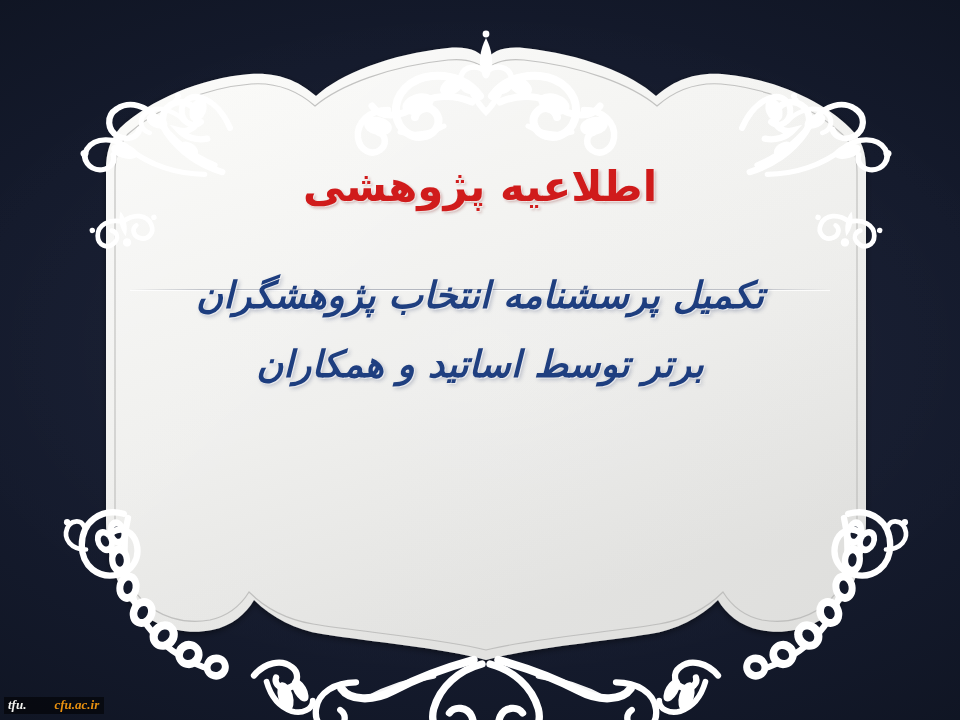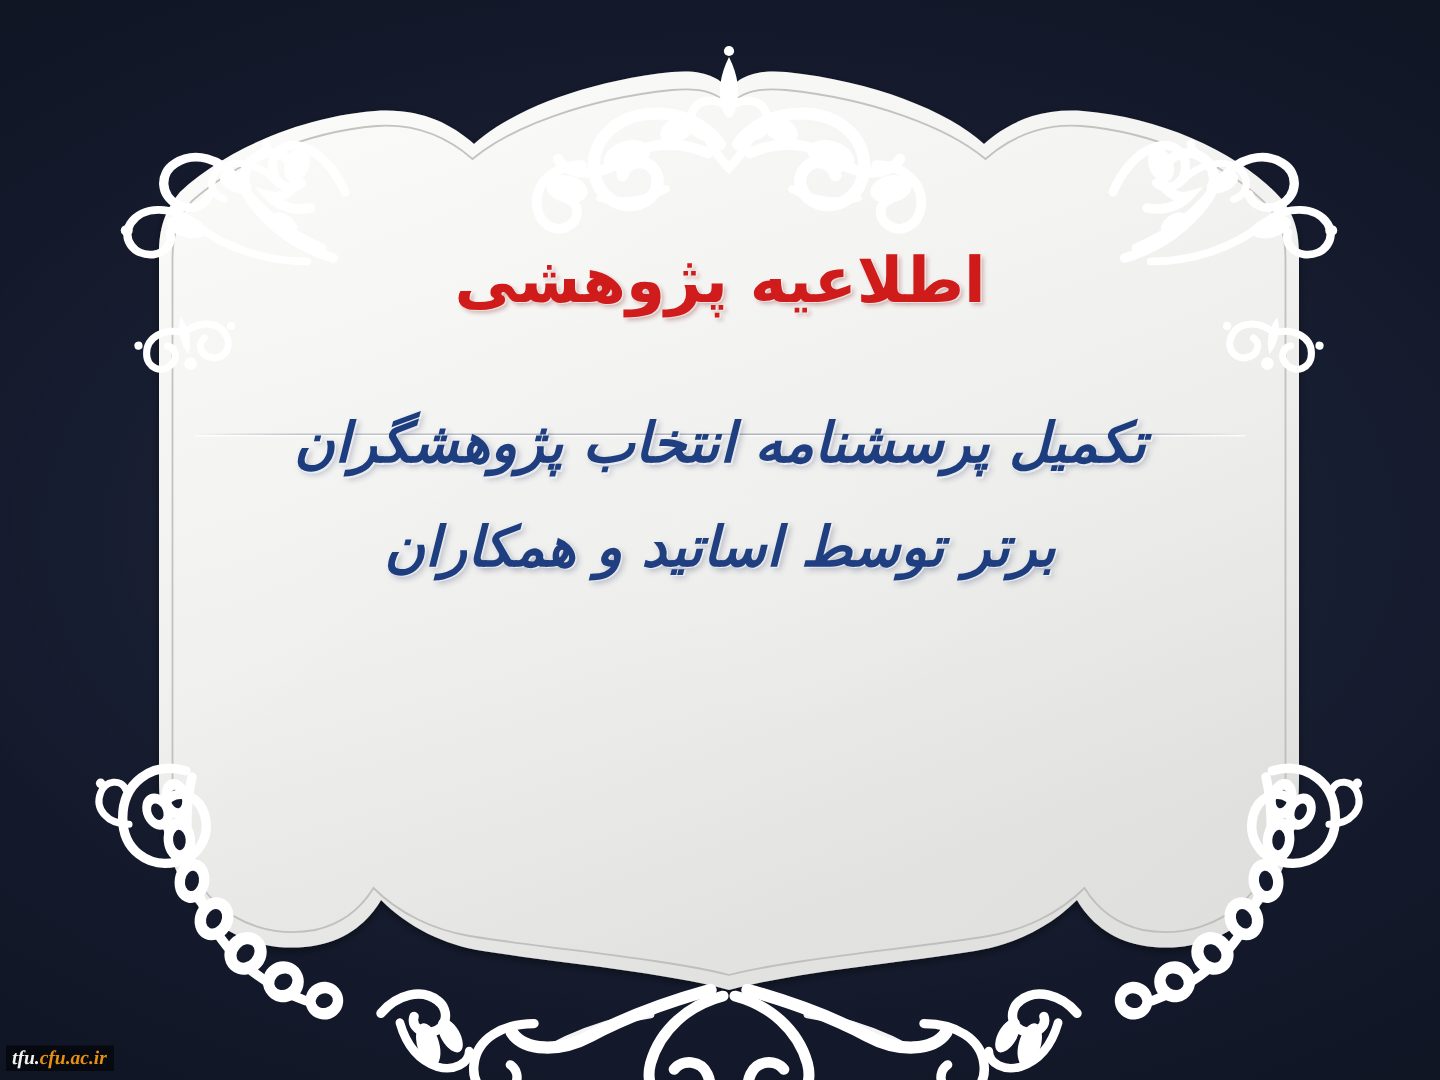--- a/index.html
+++ b/index.html
@@ -114,21 +114,21 @@
     background: rgba(0,0,0,0.55);
     padding: 1px 5px 2px 4px;
     font-family: "Liberation Serif", "DejaVu Serif", serif;
     font-size: 13px;
     font-style: italic;
     font-weight: 700;
     line-height: 1.1;
     white-space: nowrap;
   }
   .wm-a { color: #f2f2ef; }
-  .wm-b { color: #e8900f; }
+  .wm-b { color: #e8900f; margin-left: 28px; }
 </style>
 </head>
 <body>
 
 <div class="slide">
 
   <svg class="frame-art" viewBox="0 0 960 720" xmlns="http://www.w3.org/2000/svg" aria-hidden="true">
     <defs>
       <linearGradient id="panelGrad" x1="0" y1="0" x2="0.35" y2="1">
         <stop offset="0%" stop-color="#fafaf8"></stop>

